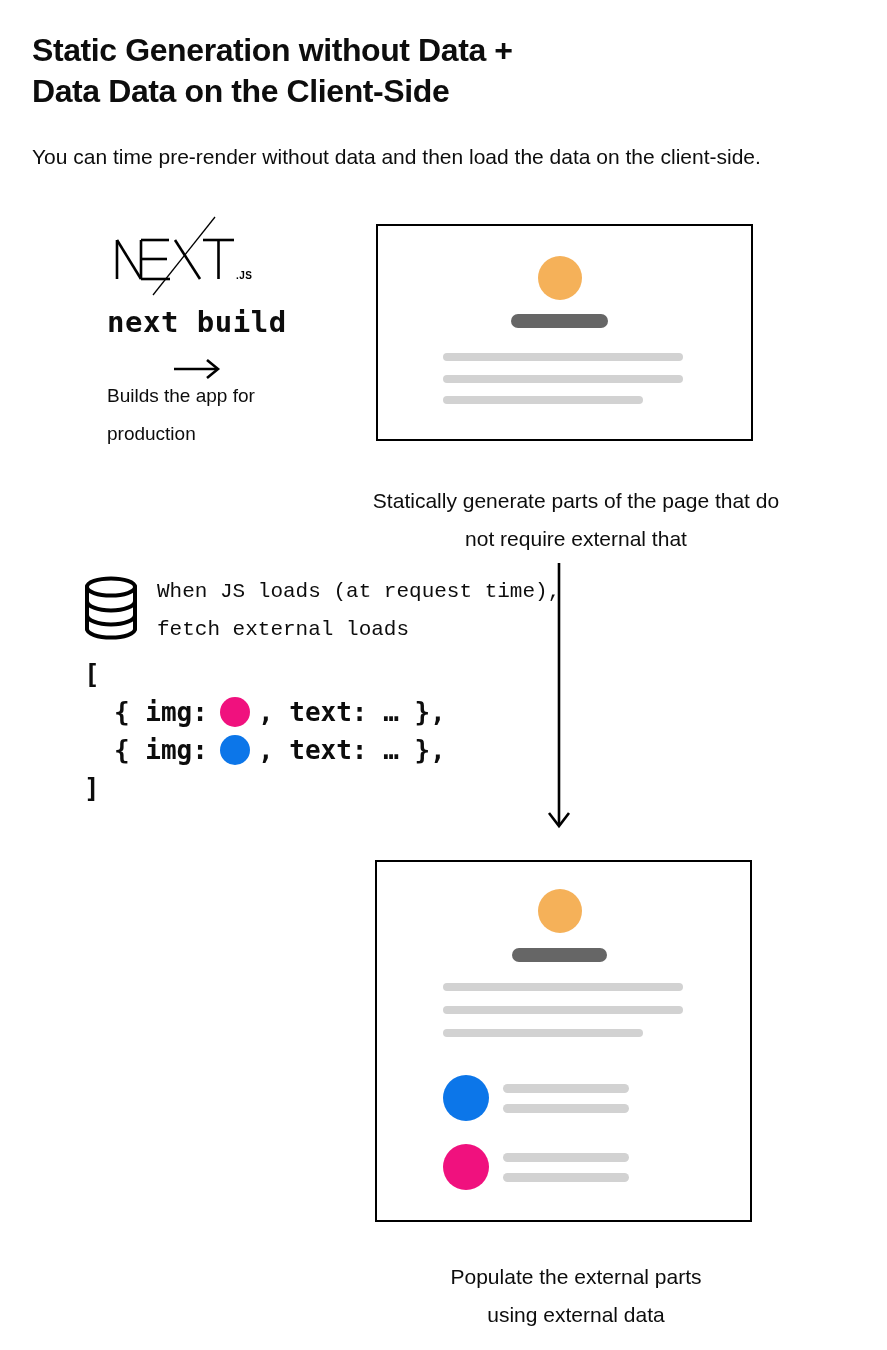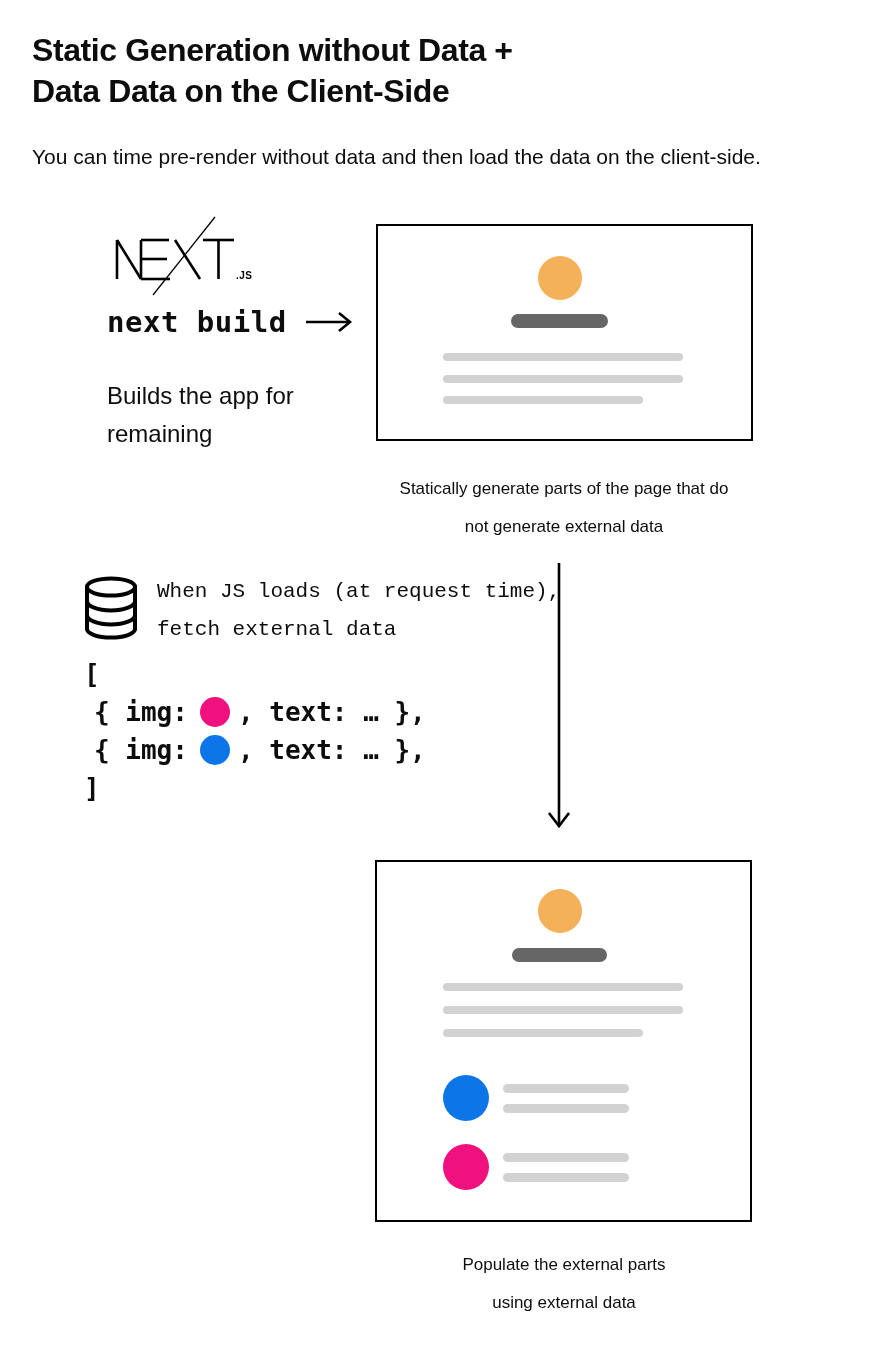--- a/index.html
+++ b/index.html
@@ -8,25 +8,25 @@
   .page{position:relative;width:887px;height:1350px;background:#fff;padding-left:40px;}
 
   .title{position:absolute;left:32px;top:30px;margin:0;
          font-size:32px;line-height:41px;font-weight:700;letter-spacing:-0.4px;}
   .title span{display:block;}
 
   .subtitle{position:absolute;left:32px;top:143px;margin:0;font-size:21px;line-height:28px;}
 
   .nextjs-logo{position:absolute;left:103px;top:207px;width:152px;height:95px;text-align:center;}
 
-  .cmd-row{position:absolute;left:107px;top:305px;display:flex;align-items:center;gap:18px;}
+  .cmd-row{position:absolute;left:107px;top:305px;display:flex;align-items:center;gap:18px;flex-direction:column;}
   .cmd{font-family:"DejaVu Sans Mono","Liberation Mono",monospace;font-weight:700;
        font-size:29px;letter-spacing:0.5px;}
 
-  .build-desc{position:absolute;left:107px;top:377px;margin:0;font-size:24px;line-height:38px;}
+  .build-desc{position:absolute;left:107px;top:377px;margin:0;font-size:19px;line-height:38px;}
   .build-desc span{display:block;}
 
   .sk-box{position:absolute;background:#fff;border:2px solid #000;box-sizing:border-box;}
   .box1{left:376px;top:224px;width:377px;height:217px;}
   .box2{left:375px;top:860px;width:377px;height:362px;}
   .sk{position:absolute;}
   .sk.circle{border-radius:50%;}
   .sk.bar{border-radius:6px;}
 
   .box1 .avatar{left:160px;top:30px;width:44px;height:44px;}
@@ -40,37 +40,37 @@
   .box2 .l1{left:66px;top:121px;width:240px;height:8px;}
   .box2 .l2{left:66px;top:144px;width:240px;height:8px;}
   .box2 .l3{left:66px;top:167px;width:200px;height:8px;}
   .box2 .item-circle{width:46px;height:46px;left:66px;}
   .box2 .c-blue{top:213px;}
   .box2 .c-pink{top:282px;}
   .box2 .ib{left:126px;width:126px;height:9px;}
   .box2 .b1{top:222px;} .box2 .b2{top:242px;}
   .box2 .p1{top:291px;} .box2 .p2{top:311px;}
 
-  .caption{position:absolute;width:500px;margin:0;text-align:center;
-           font-size:17px;line-height:38px;}
+  .caption{position:absolute;width:500px;margin:12px;text-align:center;
+           font-size:21px;line-height:38px;}
   .caption span{display:block;}
   .caption1{left:314px;top:470px;}
   .caption2{left:314px;top:1246px;}
 
   .down-arrow{position:absolute;left:547px;top:562px;}
 
   .db-icon{position:absolute;left:83px;top:576px;}
   .fetch-note{position:absolute;left:157px;top:573px;margin:0;font-size:21px;line-height:38px;}
   .fetch-note span{display:block;font-family:Liberation Mono, monospace;}
 
   .code{position:absolute;left:84px;top:655px;
         font-family:"DejaVu Sans Mono","Liberation Mono",monospace;
         font-size:26px;line-height:38px;font-weight:600;}
   .code-line{height:38px;display:flex;align-items:center;}
-  .code-line.row{margin-left:10px;}
+  .code-line.row{margin-left:30px;}
   .dot{display:inline-block;width:30px;height:30px;border-radius:50%;
        margin-left:12px;margin-right:8px;flex:0 0 auto;}
 </style>
 </head>
 <body>
 
 <div class="page">
 
   <h1 class="title">
     <span>Static Generation without Data +</span>
@@ -100,55 +100,55 @@
   <div class="cmd-row">
     <span class="cmd">next build</span>
     <svg width="48" height="24" viewBox="0 0 48 24">
       <path d="M1 12 H44" stroke="#000" stroke-width="2.6" fill="none"></path>
       <path d="M34 3 L45 12 L34 21" stroke="#000" stroke-width="2.6" fill="none" stroke-linejoin="miter"></path>
     </svg>
   </div>
 
   <p class="build-desc">
     <span>Builds the app for</span>
-    <span>remaining</span>
+    <span>production</span>
   </p>
 
   <div class="sk-box box1">
     <div class="sk circle avatar" style="background-color: rgb(245, 177, 89);"></div>
     <div class="sk bar heading" style="background-color: rgb(102, 102, 102);"></div>
     <div class="sk bar l1" style="background-color: rgb(210, 210, 210);"></div>
     <div class="sk bar l2" style="background-color: rgb(210, 210, 210);"></div>
     <div class="sk bar l3" style="background-color: rgb(210, 210, 210);"></div>
   </div>
 
   <p class="caption caption1">
     <span>Statically generate parts of the page that do</span>
-    <span>not generate external data</span>
+    <span>not require external that</span>
   </p>
 
   <svg class="down-arrow" width="24" height="270" viewBox="0 0 24 270">
     <path d="M12 1 V263" stroke="#000" stroke-width="2.6" fill="none"></path>
     <path d="M2 251 L12 264 L22 251" stroke="#000" stroke-width="2.6" fill="none" stroke-linejoin="miter"></path>
   </svg>
 
   <svg class="db-icon" width="56" height="64" viewBox="0 0 56 64">
     <g stroke="#000" stroke-width="4" fill="none" stroke-linecap="round">
       <ellipse cx="28" cy="11" rx="24" ry="8.5"></ellipse>
       <path d="M4 11 V53"></path>
       <path d="M52 11 V53"></path>
       <path d="M4 53 a24 8.5 0 0 0 48 0"></path>
       <path d="M4 25 a24 9.5 0 0 0 48 0"></path>
       <path d="M4 39 a24 9.5 0 0 0 48 0"></path>
     </g>
   </svg>
 
   <p class="fetch-note">
     <span>When JS loads (at request time),</span>
-    <span>fetch external data</span>
+    <span>fetch external loads</span>
   </p>
 
   <div class="code">
     <div class="code-line">[</div>
     <div class="code-line row">
       <span>{ img:</span>
       <span class="dot" style="background-color: rgb(240, 17, 126);"></span>
       <span>, text: … },</span>
     </div>
     <div class="code-line row">

